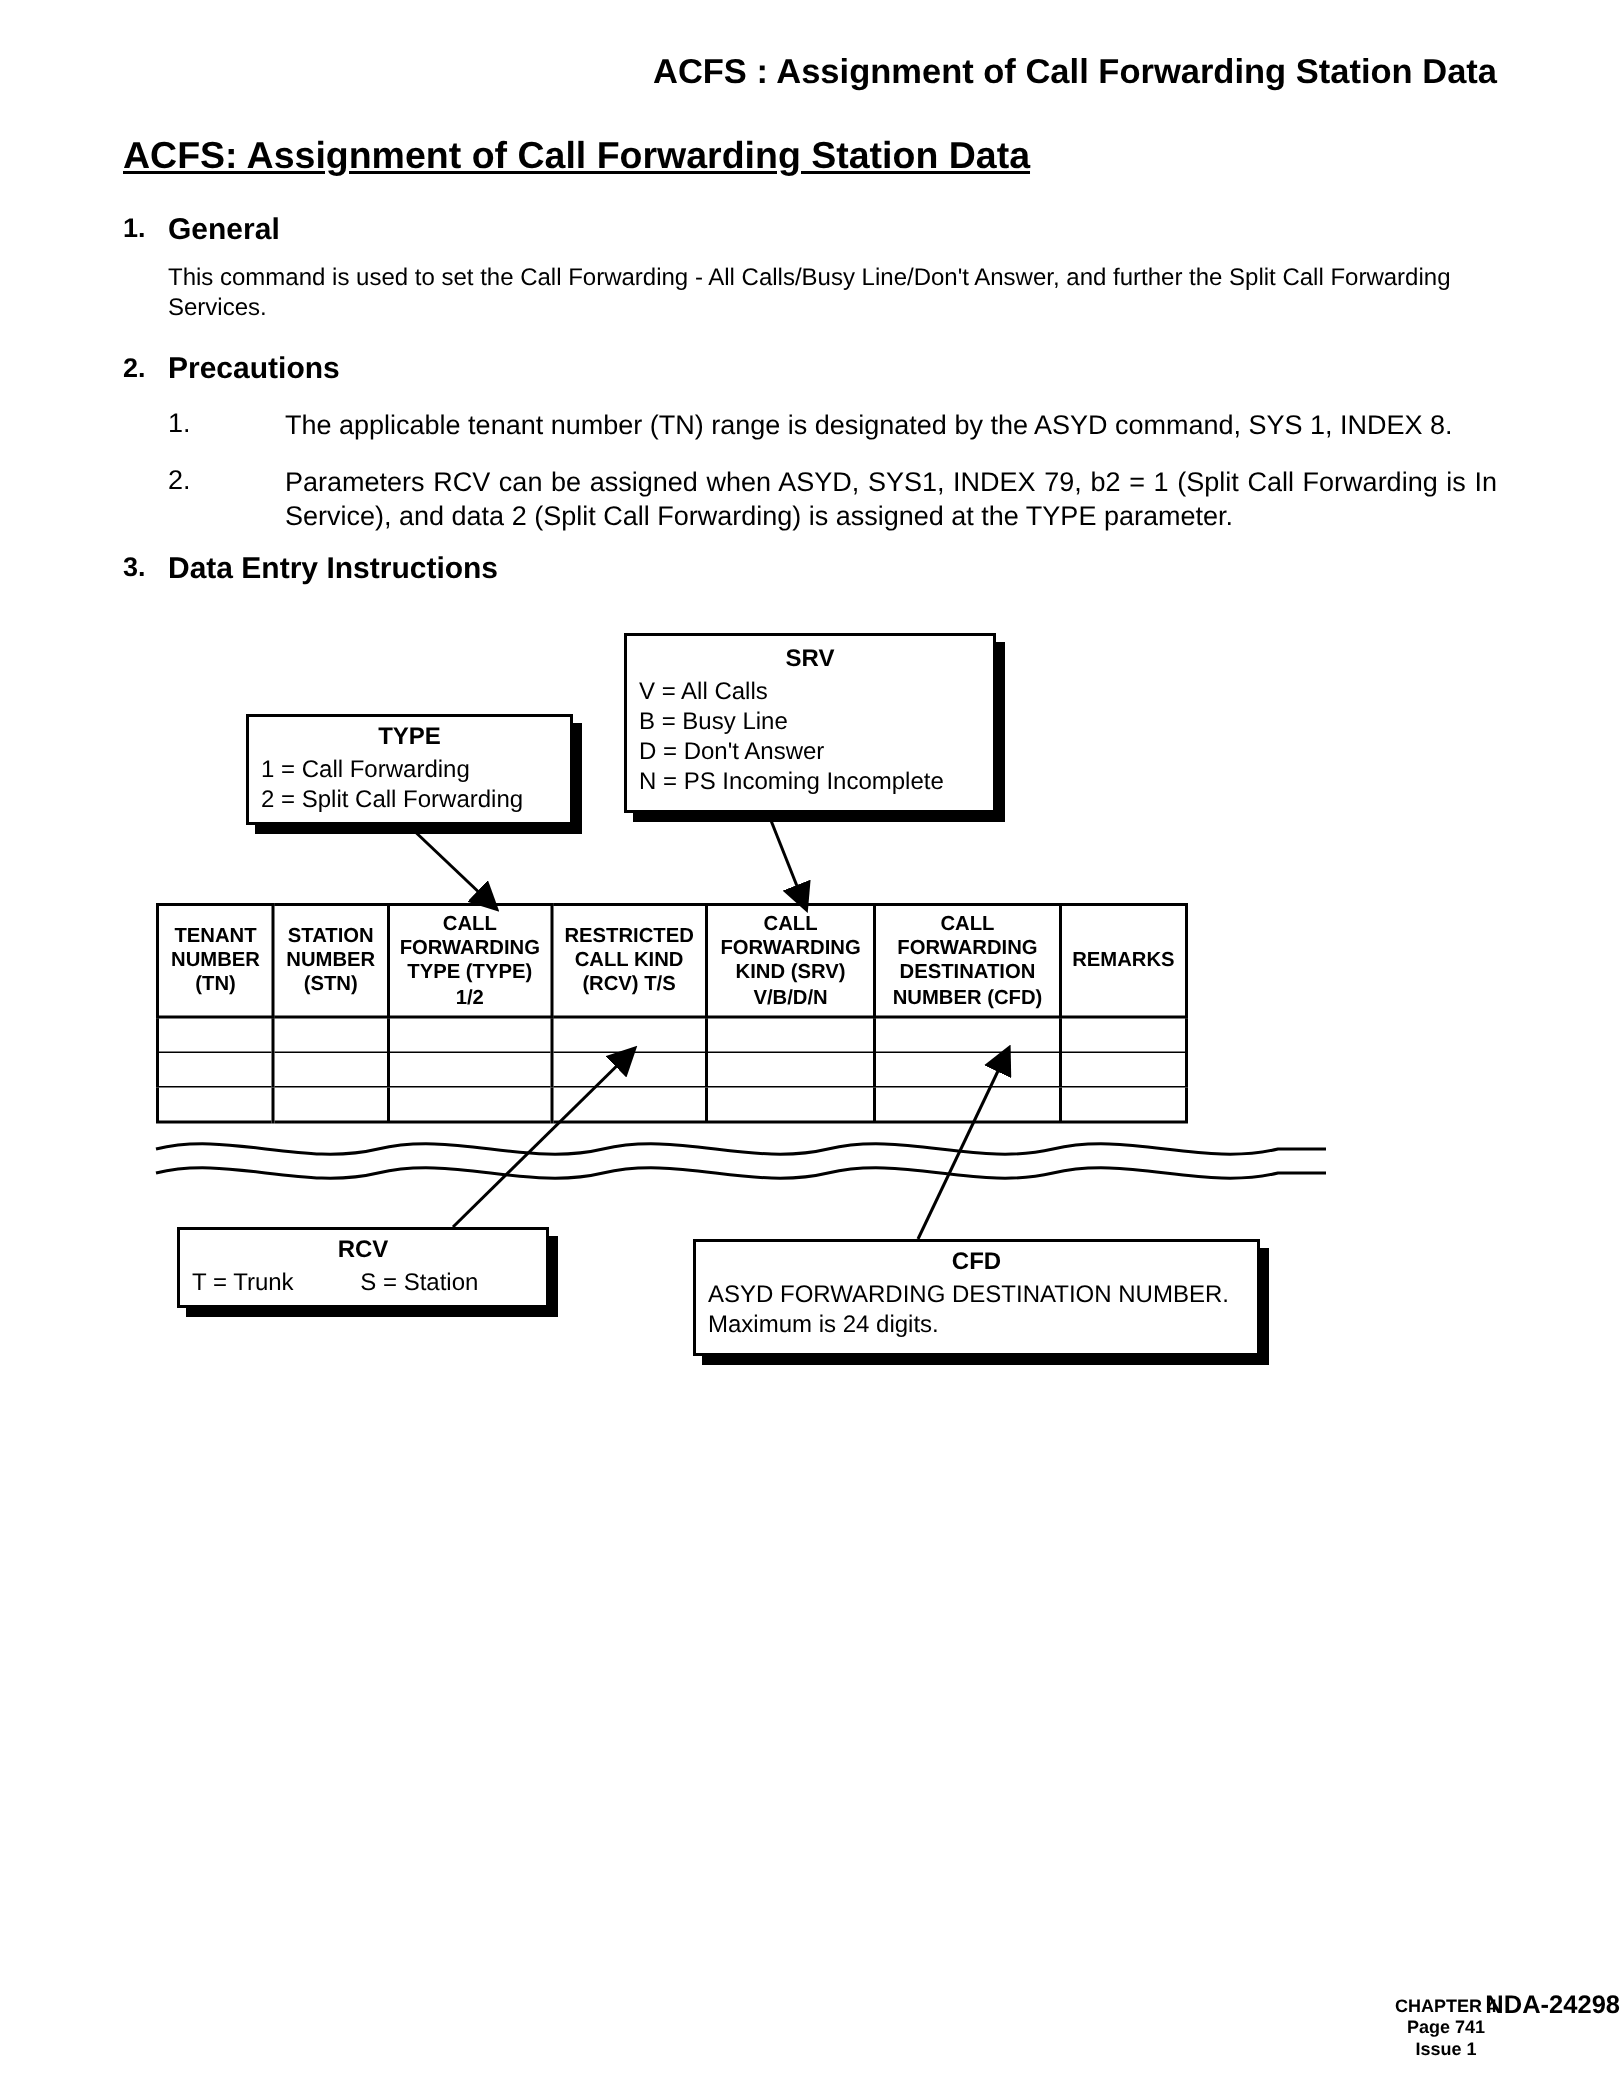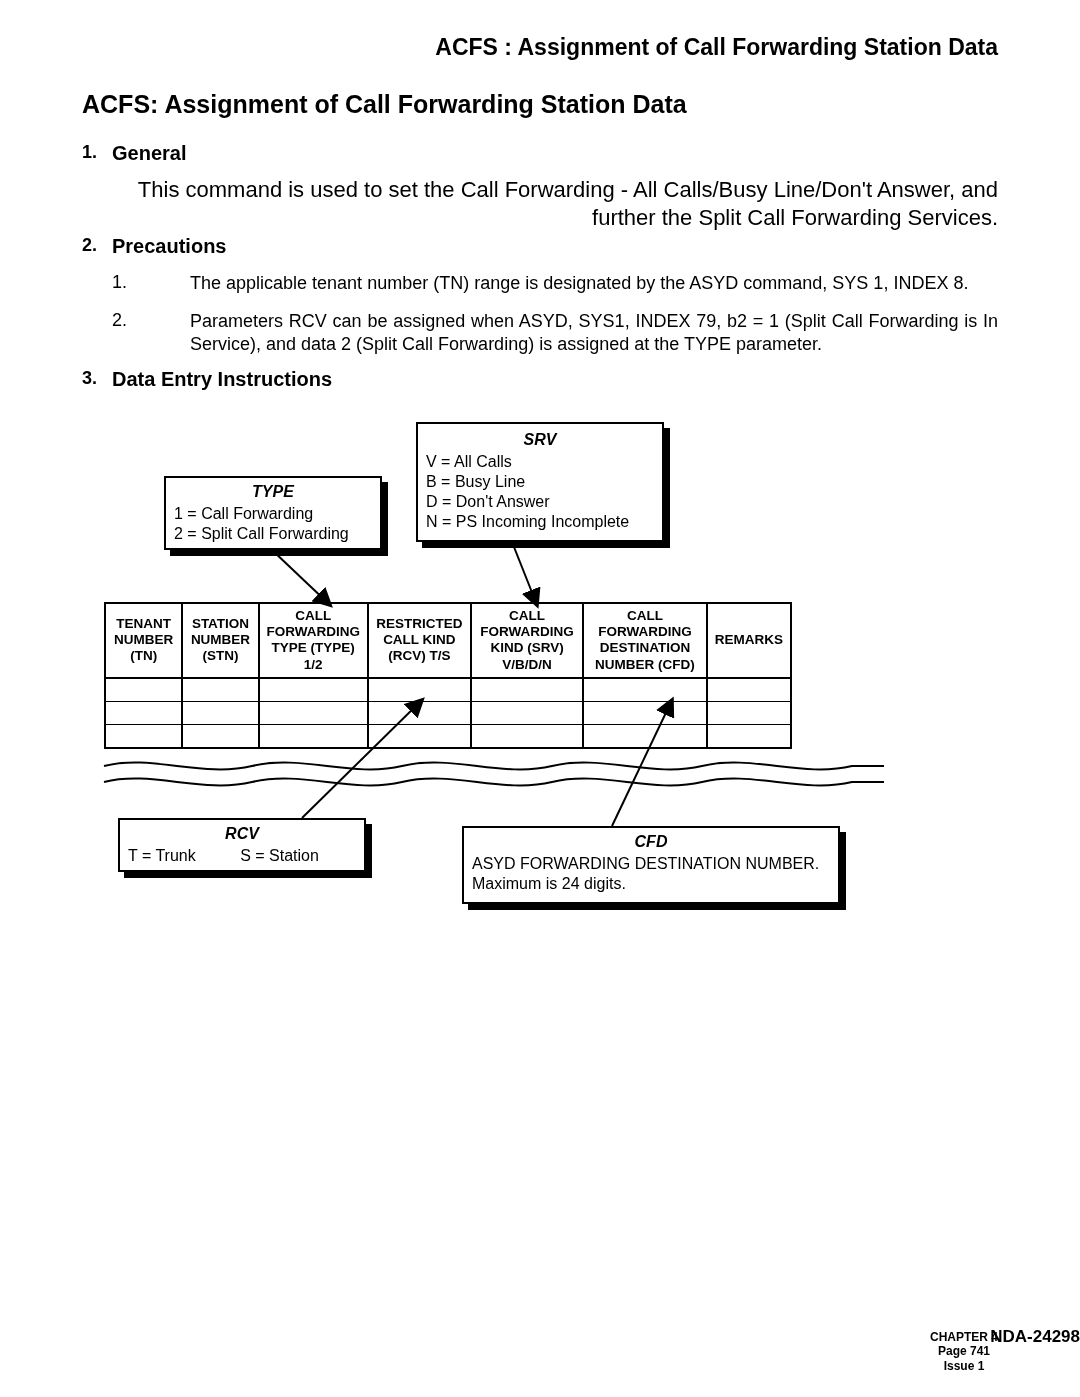--- a/index.html
+++ b/index.html
@@ -22,40 +22,40 @@
     right: 82px;
     font-weight: bold;
     font-size: 23px;
   }
   .title {
     position: absolute;
     top: 90px;
     left: 82px;
     font-weight: bold;
     font-size: 25px;
+    text-decoration: underline;
   }
   .section-num {
     position: absolute;
     left: 82px;
     font-weight: bold;
     font-size: 18px;
   }
   .section-label {
     position: absolute;
     left: 112px;
     font-weight: bold;
     font-size: 20px;
   }
   .body-text {
     position: absolute;
     left: 112px;
     right: 82px;
-    font-size: 22px;
+    font-size: 16px;
     line-height: 1.25;
-    text-align: right;
   }
   .list-num {
     position: absolute;
     left: 112px;
     font-size: 18px;
   }
   .list-text {
     position: absolute;
     left: 150px;
     right: 82px;
@@ -100,21 +100,20 @@
     box-sizing: border-box;
     padding: 4px 8px;
     font-size: 16px;
     line-height: 1.25;
   }
   .callout-title {
     font-weight: bold;
     text-align: center;
     margin-bottom: 2px;
     font-size: 16px;
-    font-style: italic;
   }
   .data-table {
     position: absolute;
     border: 2px solid #000;
     background: #fff;
     box-sizing: border-box;
     border-collapse: collapse;
   }
   .data-table th {
     border: 2px solid #000;

